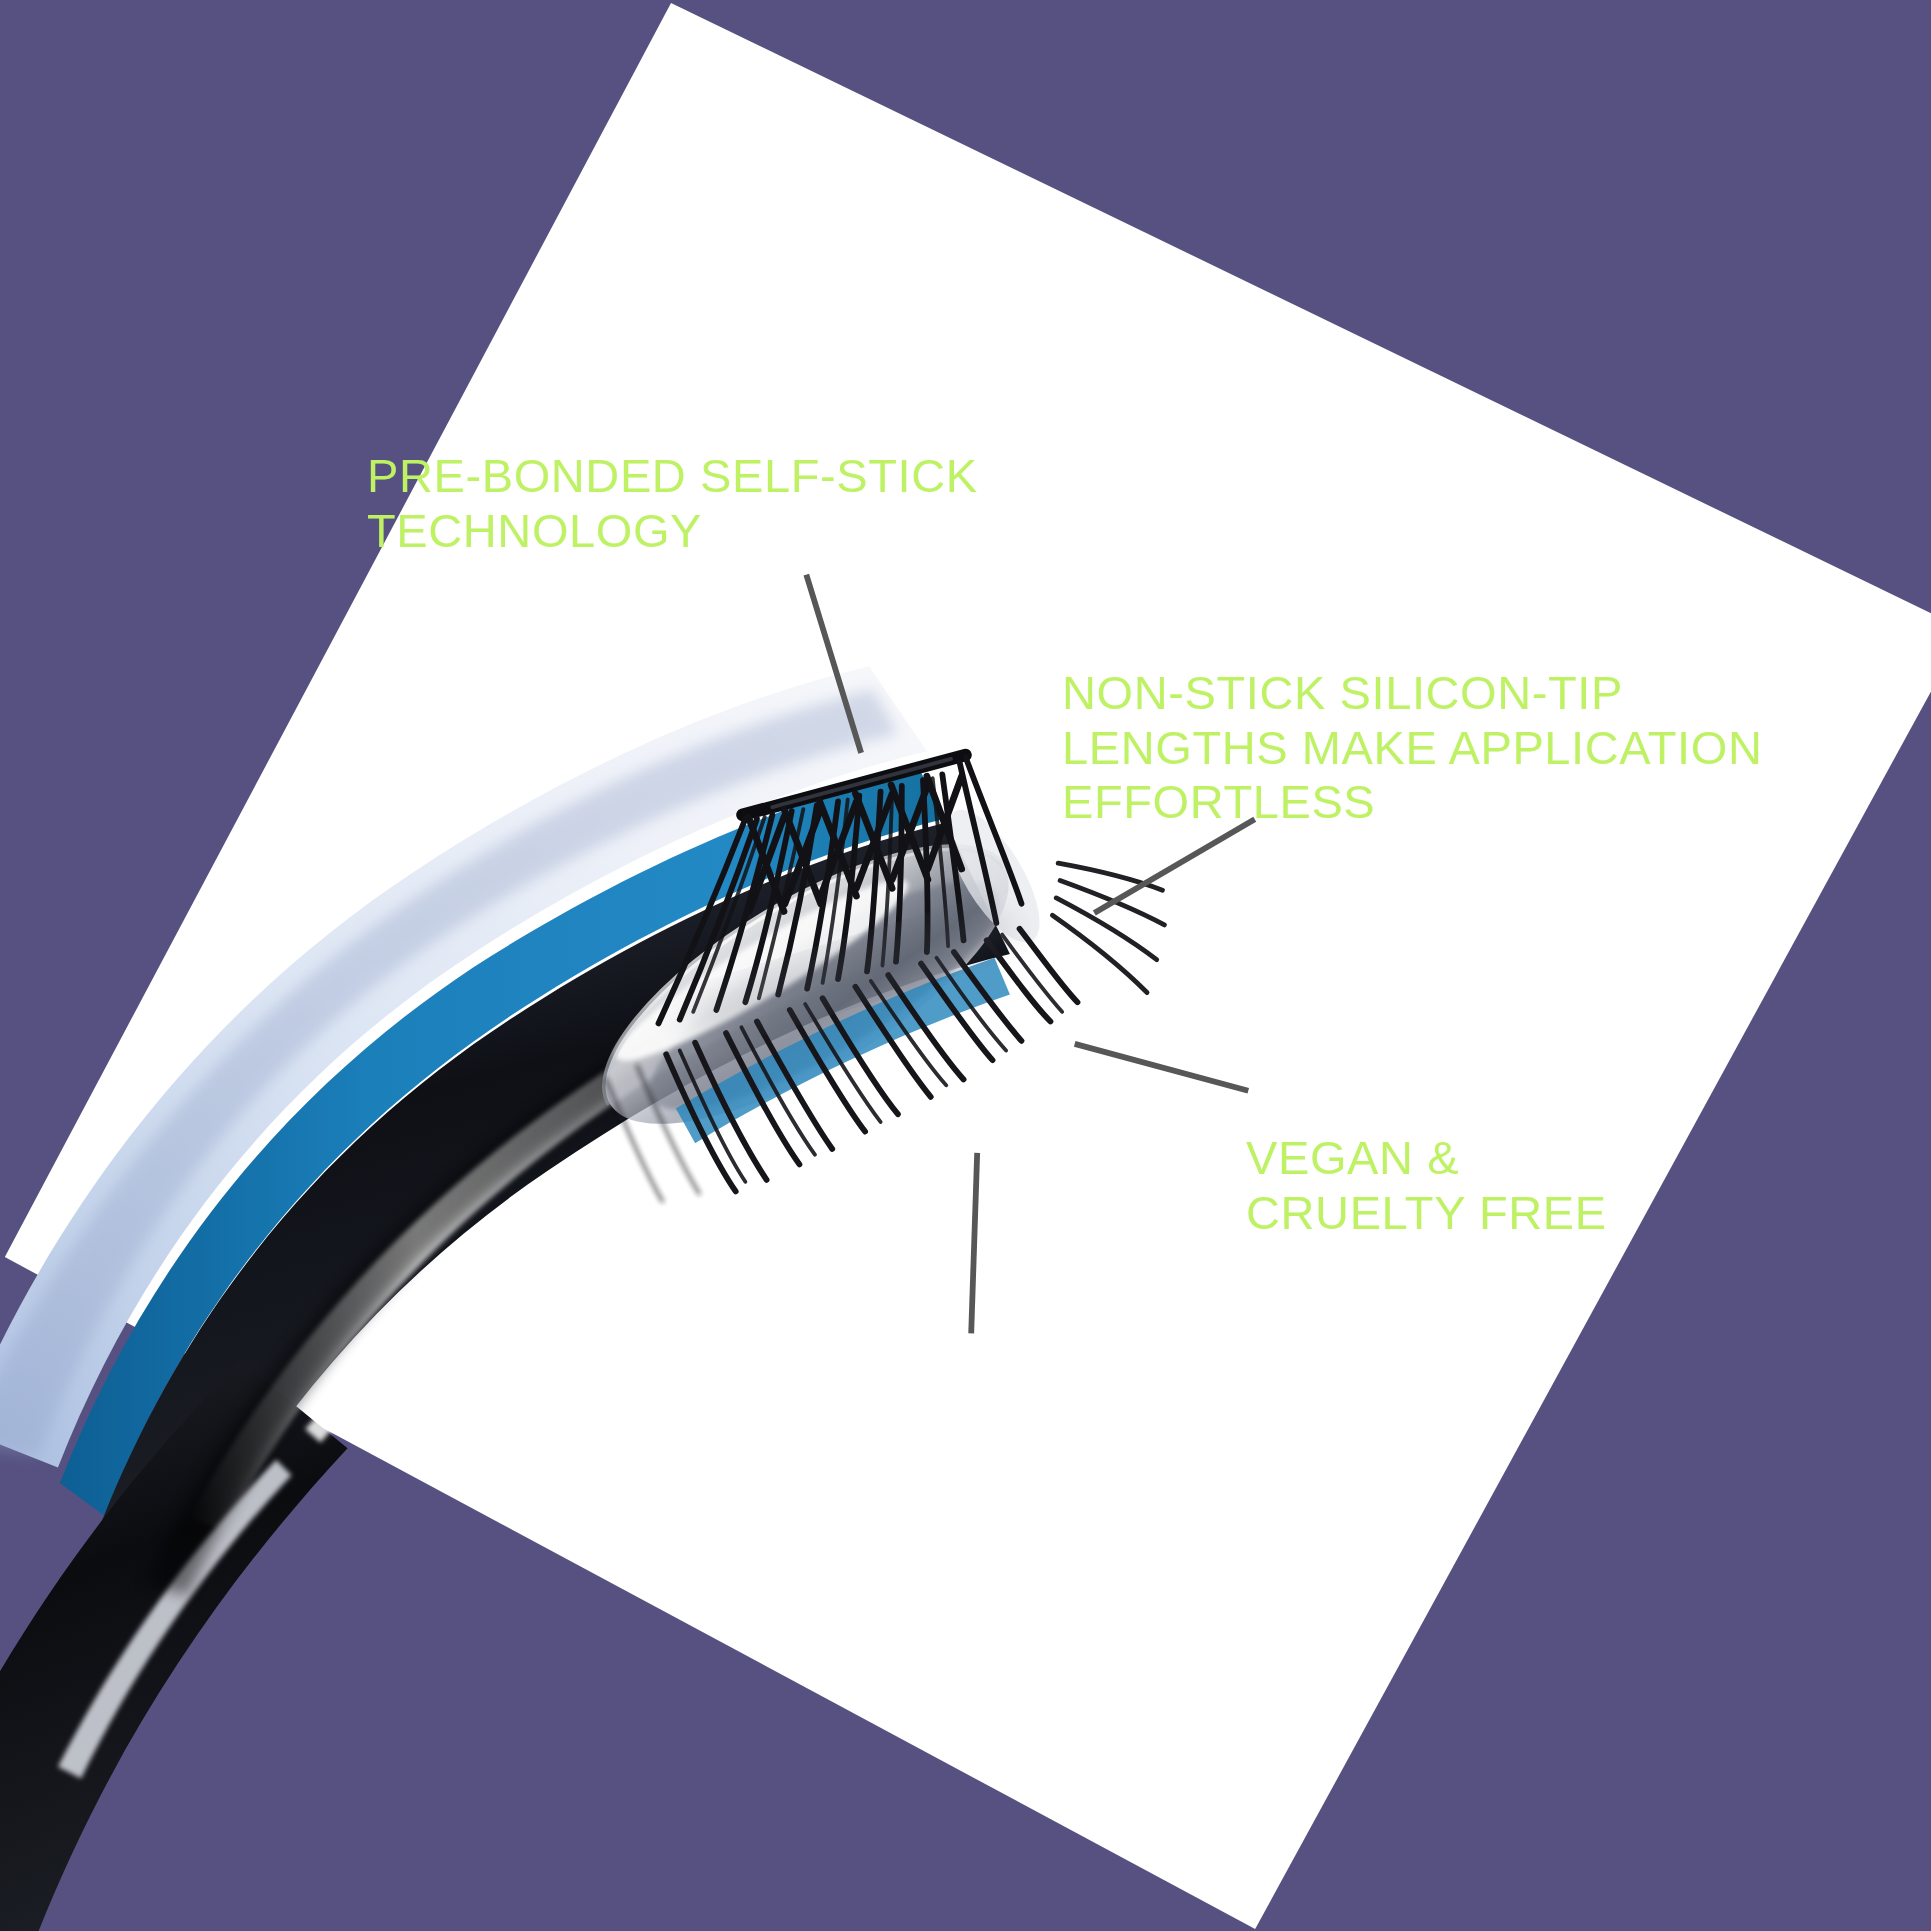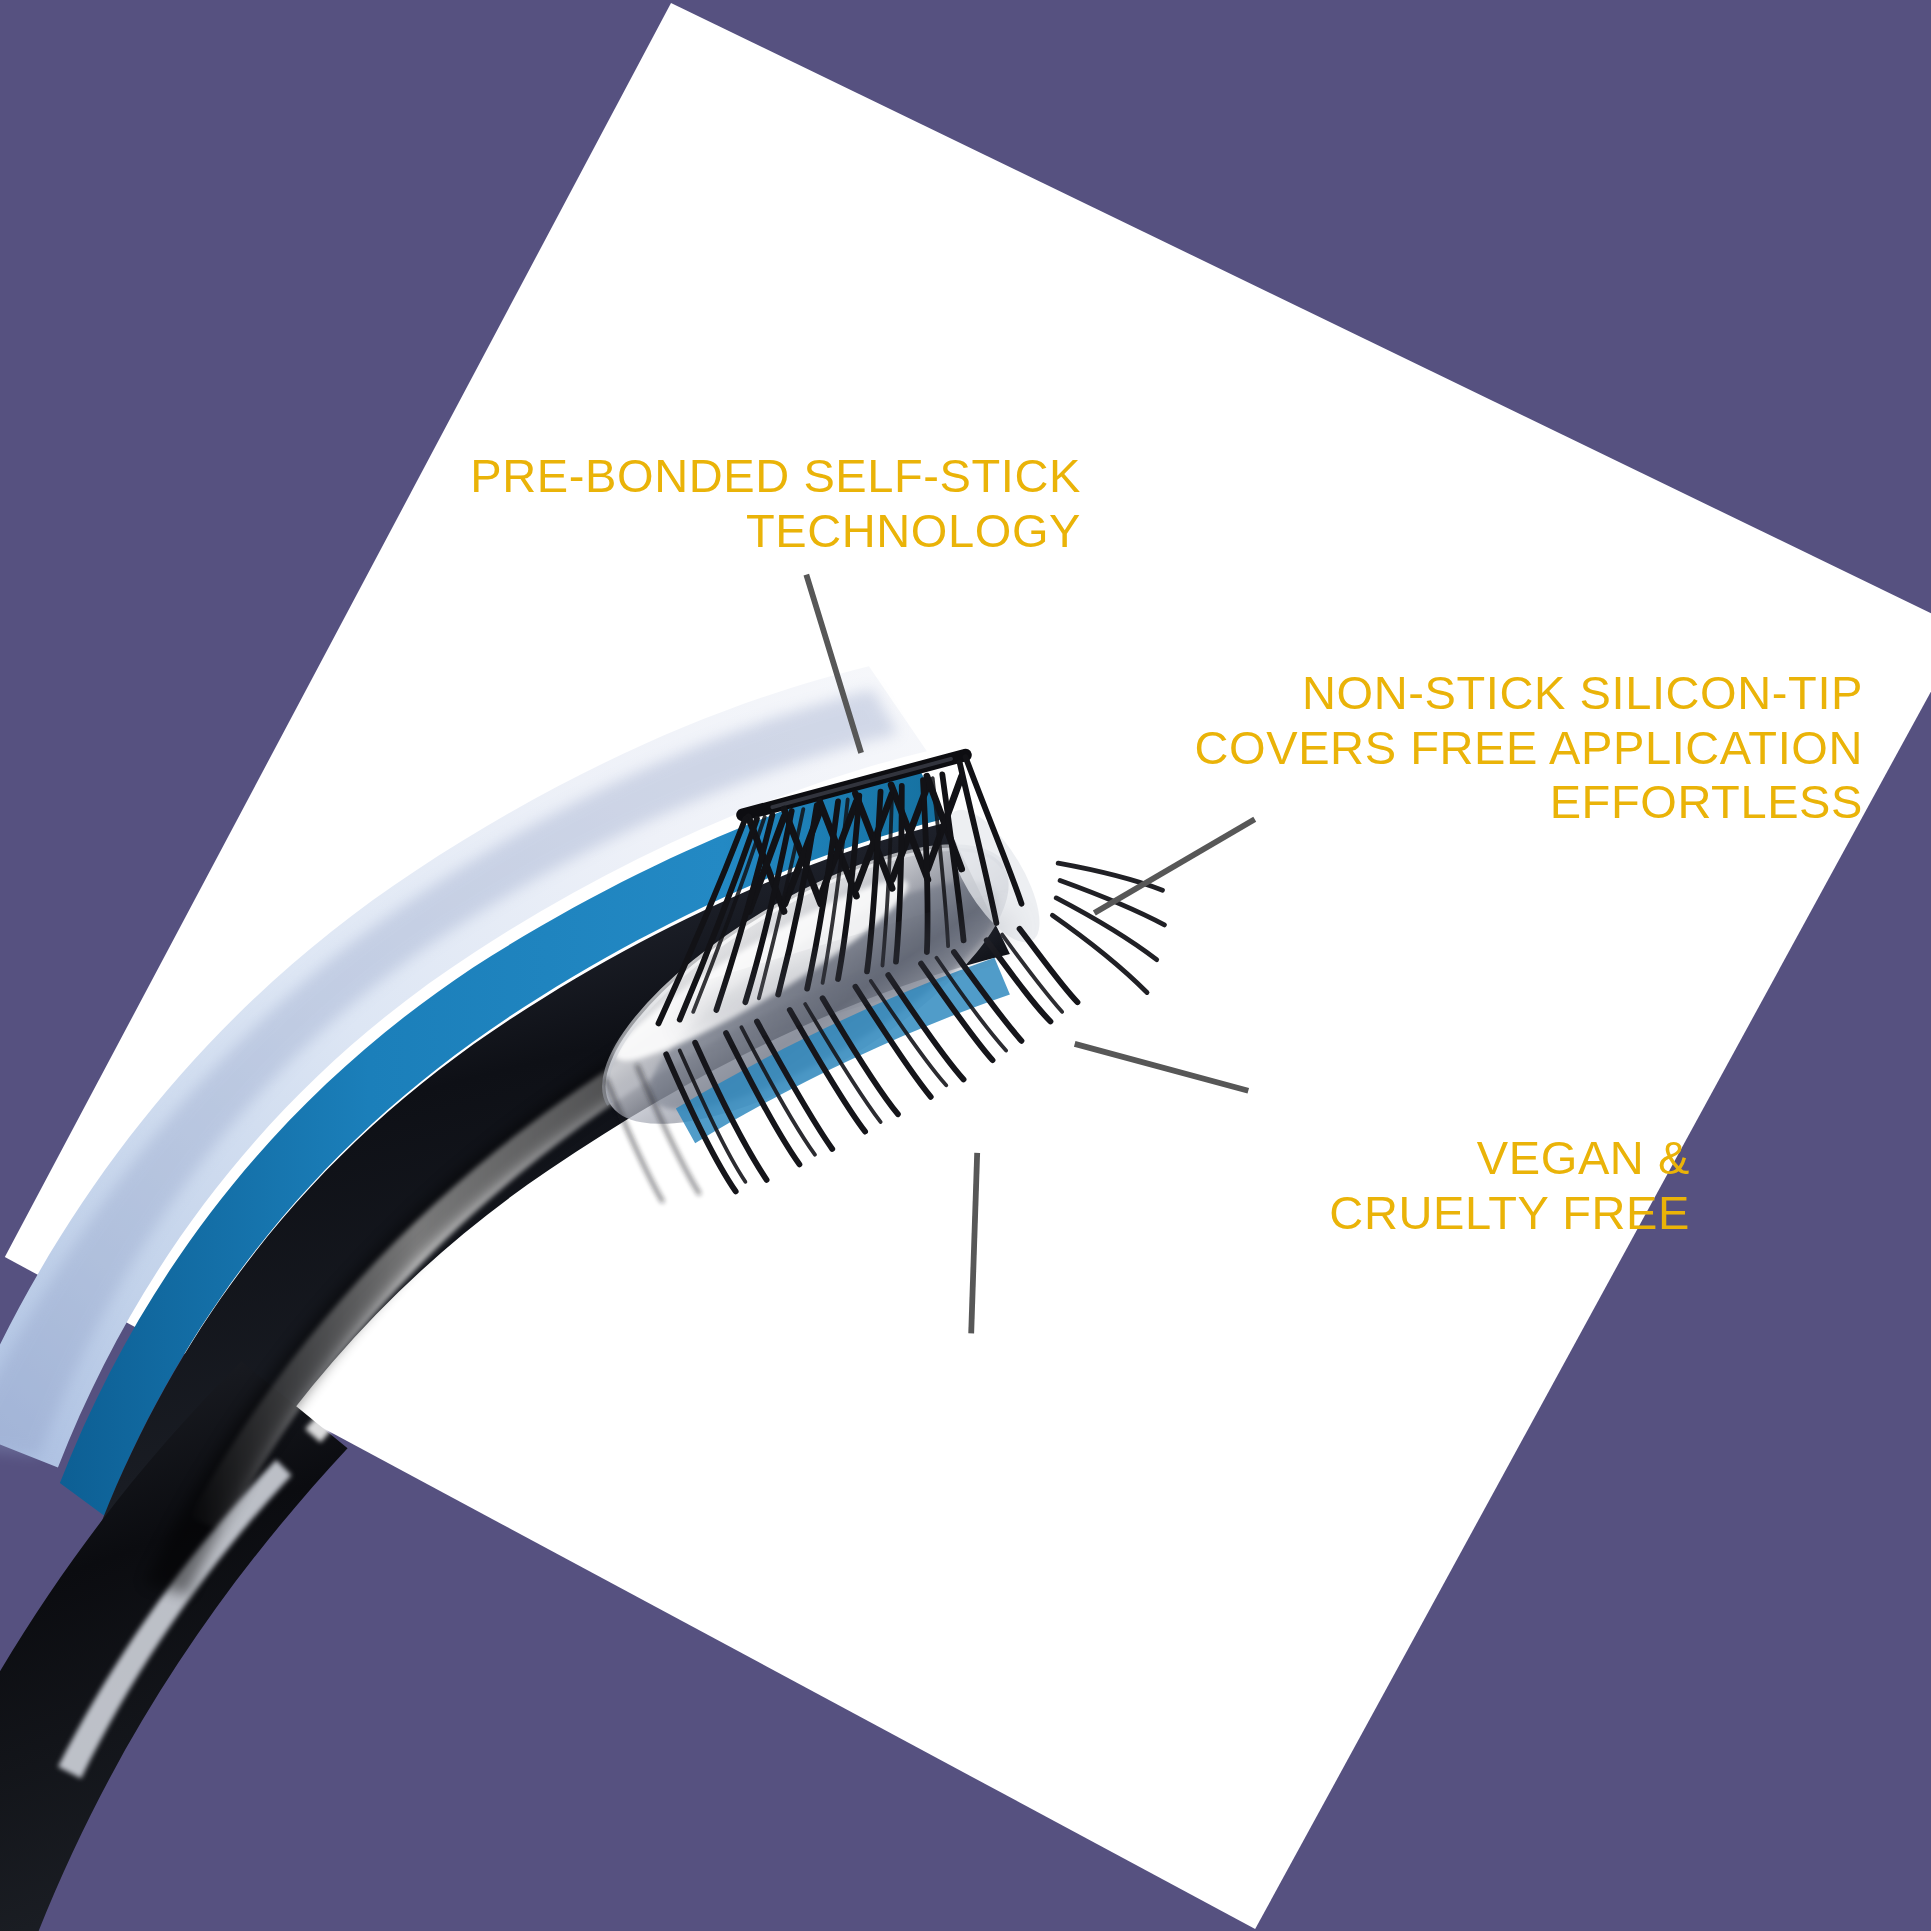--- a/index.html
+++ b/index.html
@@ -6,22 +6,22 @@
   body{
     width:1931px;height:1931px;overflow:hidden;
     background:#565180;
     font-family:"Liberation Sans", sans-serif;
     position:relative;
   }
   #stage{position:absolute;inset:0;width:1931px;height:1931px;}
   .layer{position:absolute;inset:0;width:1931px;height:1931px;}
   .txt{
     position:absolute;
-    color:#eab308;
-    text-align:right;
+    color:#bef264;
+    text-align:left;
     letter-spacing:0.6px;
     line-height:1.16;
     font-weight:400;
     white-space:pre-line;
   }
   #label-pre-bonded{ left:367px;  top:449px;  width:714px; font-size:47px; }
   #label-non-stick{ left:1062px; top:666px;  width:801px; font-size:47px; }
   #label-vegan{     left:1246px; top:1131px; width:444px; font-size:47px; }
   #label-clusters{  left:676px;  top:1386px; width:676px; font-size:47px; }
 </style>
@@ -225,21 +225,21 @@
       <line x1="1136" y1="944" x2="1297" y2="850"></line>
       <line x1="1116" y1="1082" x2="1290" y2="1129"></line>
       <line x1="1012" y1="1197" x2="1006" y2="1378"></line>
     </g>
   </svg>
 
   <div class="txt" id="label-pre-bonded">PRE-BONDED SELF-STICK
 TECHNOLOGY</div>
 
   <div class="txt" id="label-non-stick">NON-STICK SILICON-TIP
-COVERS FREE APPLICATION
+LENGTHS MAKE APPLICATION
 EFFORTLESS</div>
 
   <div class="txt" id="label-vegan">VEGAN &amp;
 CRUELTY FREE</div>
 
 
 </div>
 
 
 </body></html>

